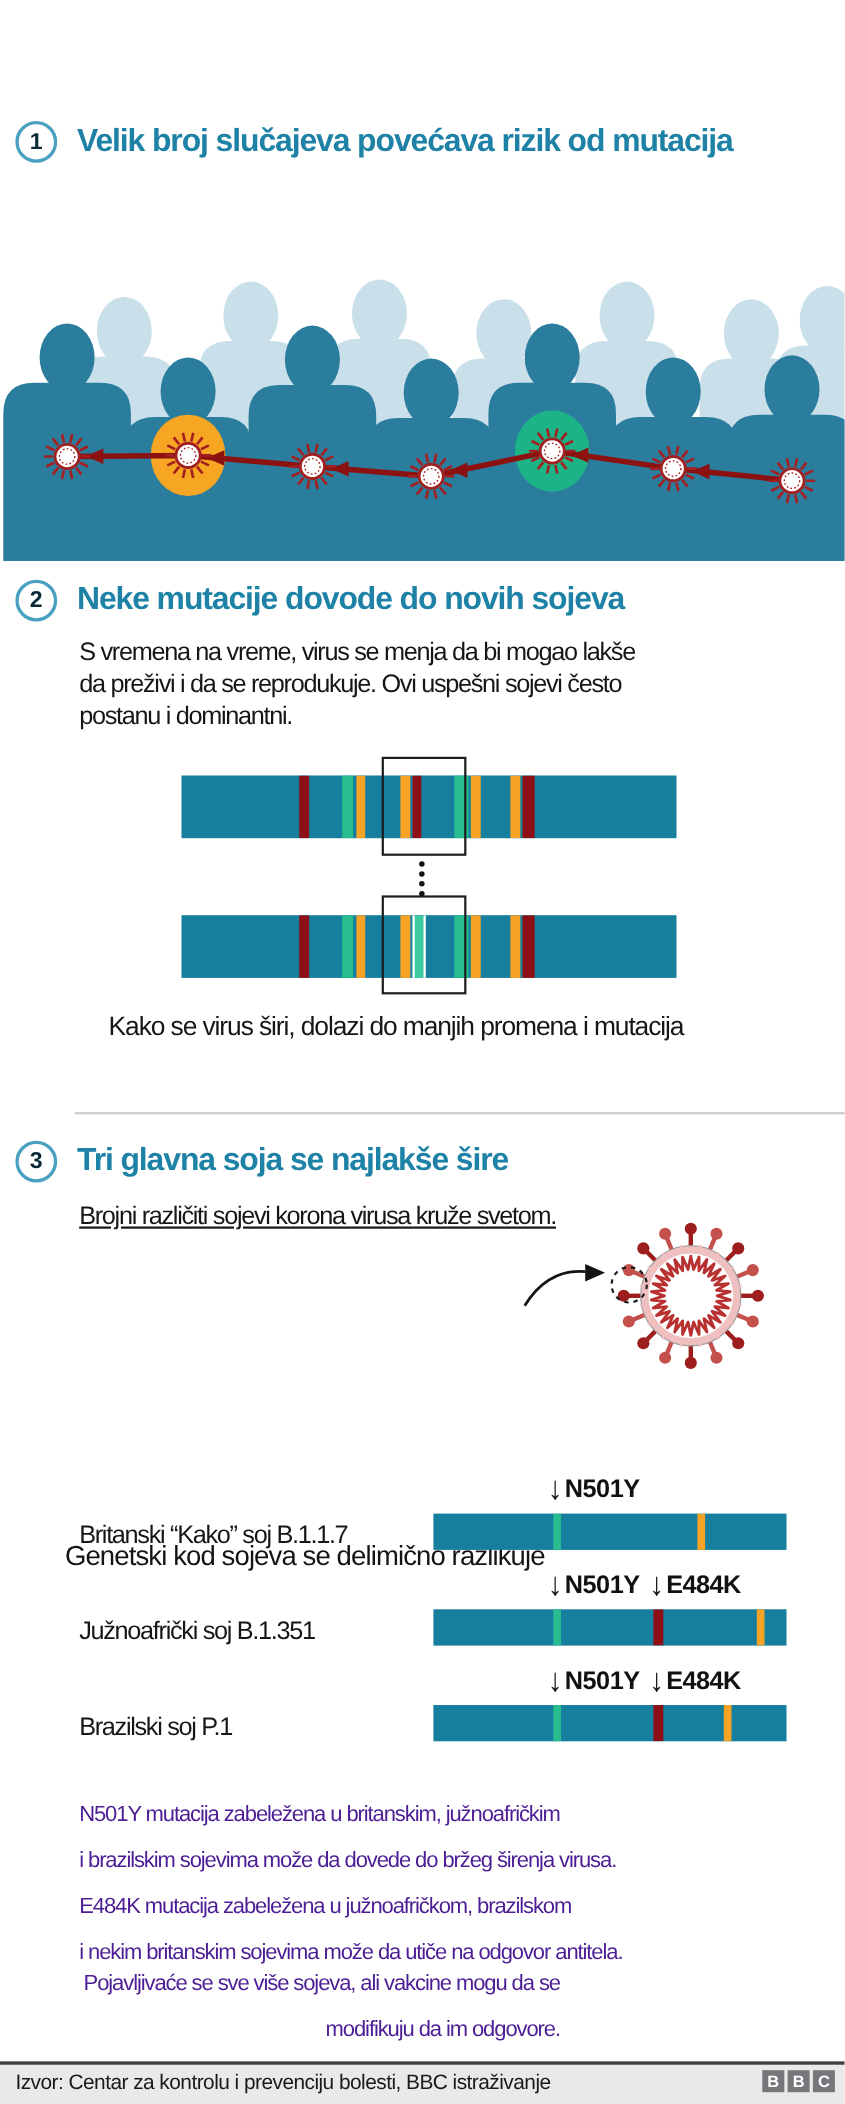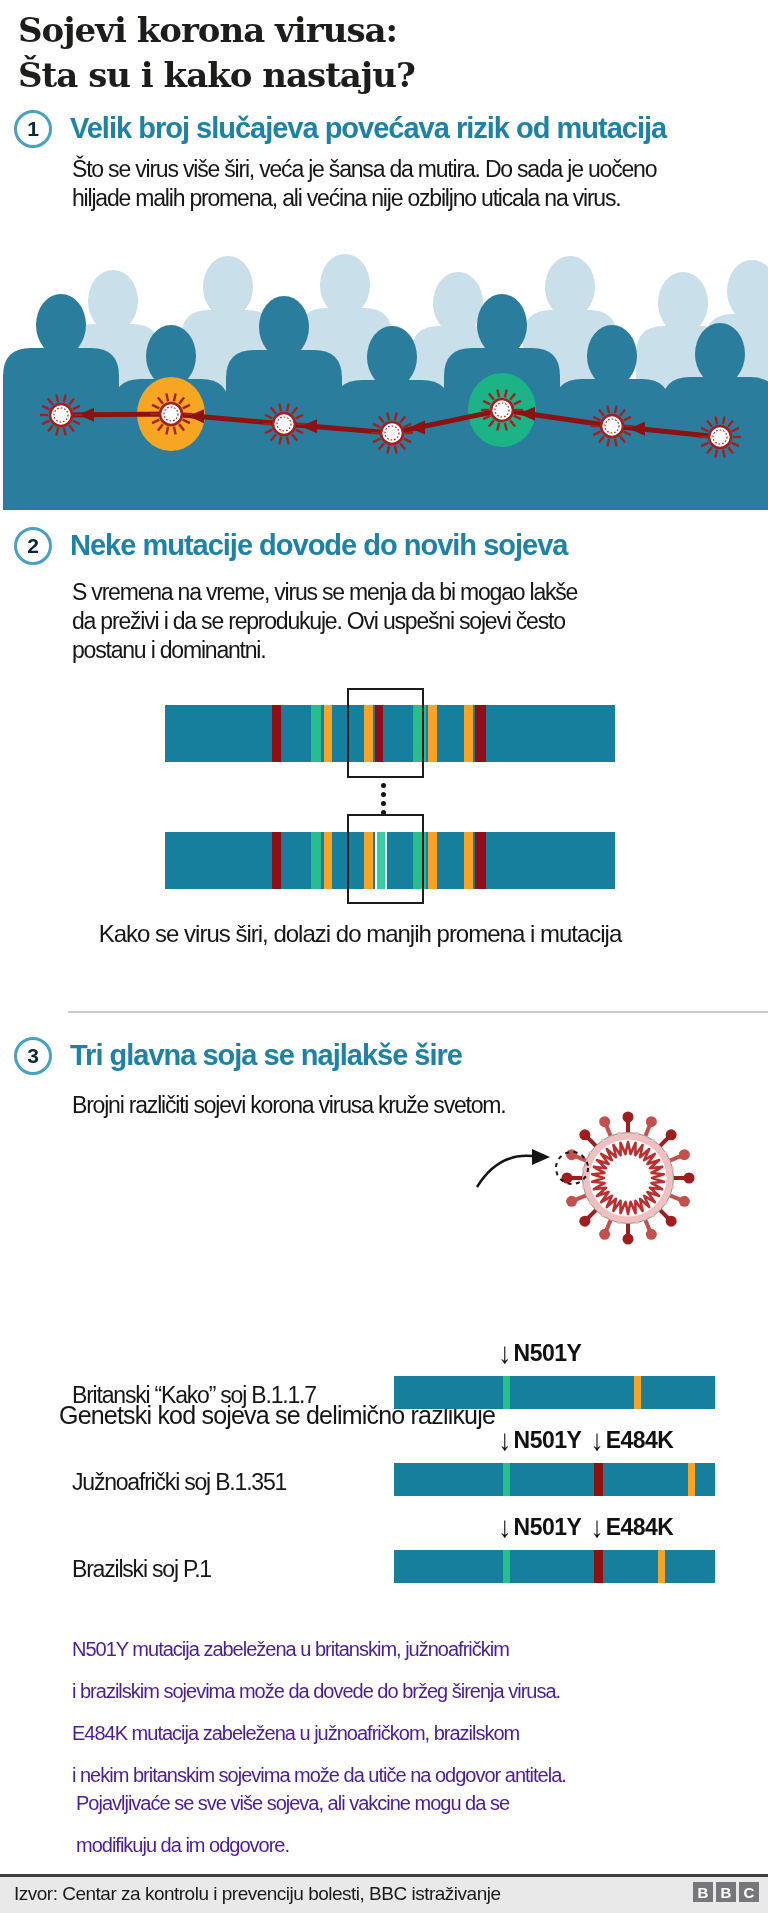--- a/index.html
+++ b/index.html
@@ -33,29 +33,25 @@
   .bbc{position:absolute;right:9px;top:5px;display:flex;gap:3px;}
   .bbc .sq{width:20px;height:20px;background:#77777b;color:#fff;font-weight:700;font-size:15px;
         display:flex;align-items:center;justify-content:center;}
   svg{position:absolute;display:block;}
 </style>
 </head>
 <body>
 
 <div class="page">
 
-  <div class="main-title">Sojevi korona virusa:
-Šta su i kako nastaju?</div>
 
   <div class="badge" style="left:14px;top:110px;">
     <span>1</span>
   </div>
   <div class="sec-heading" style="left:70px;top:112px;">Velik broj slučajeva povećava rizik od mutacija</div>
-  <div class="body-text" style="left:72px;top:155px;">Što se virus više širi, veća je šansa da mutira. Do sada je uočeno
-hiljade malih promena, ali većina nije ozbiljno uticala na virus.</div>
 
   <svg id="people-svg" style="left:0;top:248px;" width="768" height="262" viewBox="0 0 768 262">
       <ellipse cx="113" cy="53" rx="25" ry="31" fill="#c9dfe9"></ellipse>
       <rect x="98" y="66" width="30" height="16" fill="#c9dfe9"></rect>
       <path d="M 66 262 L 66 104 Q 66 76 94 76 L 132 76 Q 160 76 160 104 L 160 262 Z" fill="#c9dfe9"></path>
       <ellipse cx="228" cy="39" rx="25" ry="31" fill="#c9dfe9"></ellipse>
       <rect x="213" y="52" width="30" height="16" fill="#c9dfe9"></rect>
       <path d="M 181 262 L 181 90 Q 181 62 209 62 L 247 62 Q 275 62 275 90 L 275 262 Z" fill="#c9dfe9"></path>
       <ellipse cx="345" cy="37" rx="25" ry="31" fill="#c9dfe9"></ellipse>
       <rect x="330" y="50" width="30" height="16" fill="#c9dfe9"></rect>
@@ -255,21 +251,21 @@
       <i></i>
     </div>
   <div class="caption" style="top:920px;">Kako se virus širi, dolazi do manjih promena i mutacija</div>
 
   <div class="divider"></div>
 
   <div class="badge" style="left:14px;top:1037px;">
     <span>3</span>
   </div>
   <div class="sec-heading" style="left:70px;top:1039px;">Tri glavna soja se najlakše šire</div>
-  <div class="body-text" style="left:72px;top:1091px;">Brojni različiti sojevi korona virusa kruže svetom.</div>
+  <div class="body-text" style="left:72px;top:1091px;text-decoration:underline;">Brojni različiti sojevi korona virusa kruže svetom.</div>
 
   <svg id="virus-svg" style="left:440px;top:1095px;" width="310" height="185" viewBox="0 0 310 185">
       <line x1="188" y1="43" x2="188" y2="26" stroke="#9e1d1d" stroke-width="4"></line>
       <circle cx="188" cy="22" r="5.5" fill="#9e1d1d"></circle>
       <line x1="203.3073372946036" y1="46.04481869954853" x2="209.81295564481013" y2="30.33886664685666" stroke="#c4504c" stroke-width="4"></line>
       <circle cx="211.34368937427047" cy="26.643348516811507" r="5.5" fill="#c4504c"></circle>
       <line x1="216.2842712474619" y1="54.7157287525381" x2="228.30508652763322" y2="42.69491347236679" stroke="#9e1d1d" stroke-width="4"></line>
       <circle cx="231.1335136523794" cy="39.86648634762061" r="5.5" fill="#9e1d1d"></circle>
       <line x1="224.95518130045147" y1="67.6926627053964" x2="240.66113335314333" y2="61.18704435518988" stroke="#c4504c" stroke-width="4"></line>
       <circle cx="244.3566514831885" cy="59.656310625729525" r="5.5" fill="#c4504c"></circle>
@@ -366,21 +362,21 @@
   <div class="sbar" style="top: 1550px; background: rgb(21, 127, 157);">
       <div class="stripe" style="left: 108.529px; width: 7px; background: rgb(39, 189, 143);"></div>
       <div class="stripe" style="left: 199.656px; width: 9px; background: rgb(142, 16, 22);"></div>
       <div class="stripe" style="left: 263.572px; width: 7px; background: rgb(247, 163, 37);"></div>
     </div>
 
   <div class="note" style="left:72px;top:1628px;">N501Y mutacija zabeležena u britanskim, južnoafričkim
 i brazilskim sojevima može da dovede do bržeg širenja virusa.</div>
   <div class="note" style="left:72px;top:1712px;">E484K mutacija zabeležena u južnoafričkom, brazilskom
 i nekim britanskim sojevima može da utiče na odgovor antitela.</div>
-  <div class="note" style="left:76px;top:1782px;">Pojavljivaće se sve više sojeva, ali vakcine mogu da se
+  <div class="note" style="left:76px;top:1782px;text-align:right;">Pojavljivaće se sve više sojeva, ali vakcine mogu da se
 modifikuju da im odgovore.</div>
 
   <div class="footer">
     <div class="footer-text">Izvor: Centar za kontrolu i prevenciju bolesti, BBC istraživanje</div>
     <div class="bbc">
       <div class="sq">B</div>
       <div class="sq">B</div>
       <div class="sq">C</div>
     </div>
   </div>

